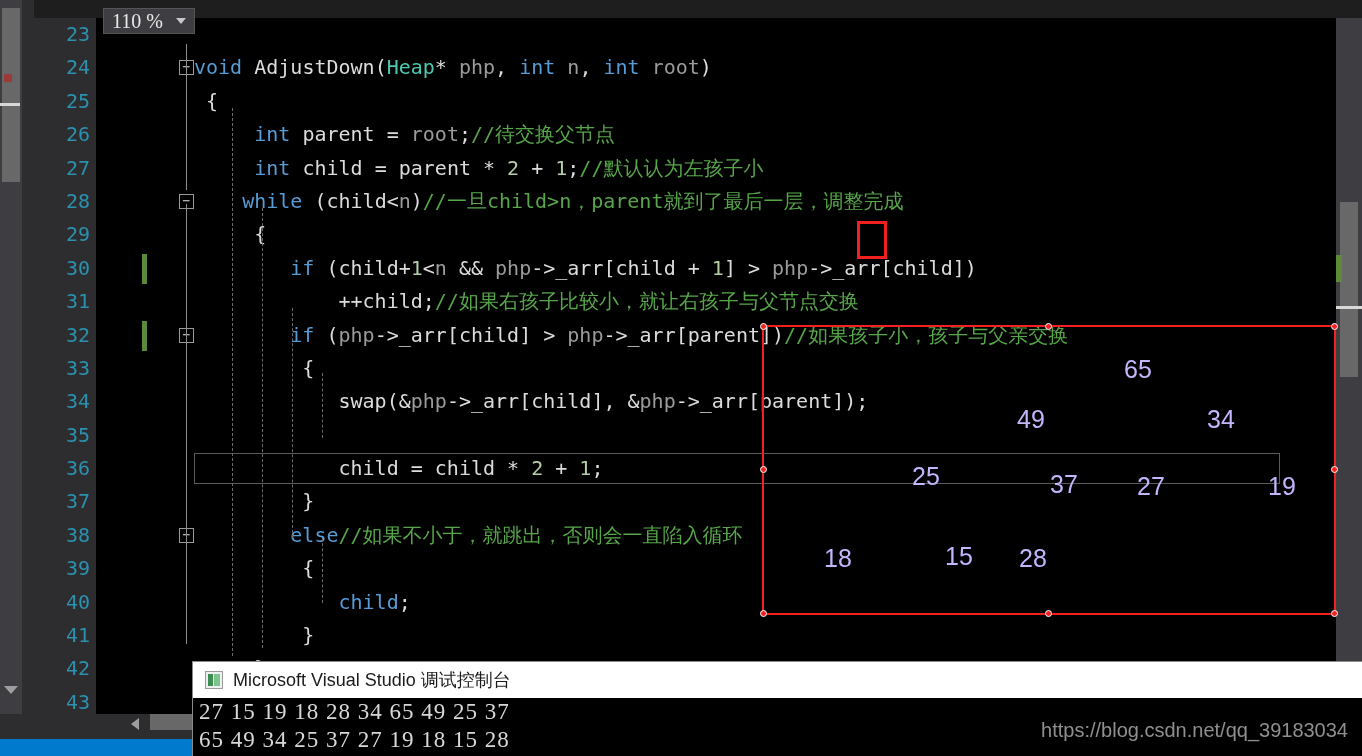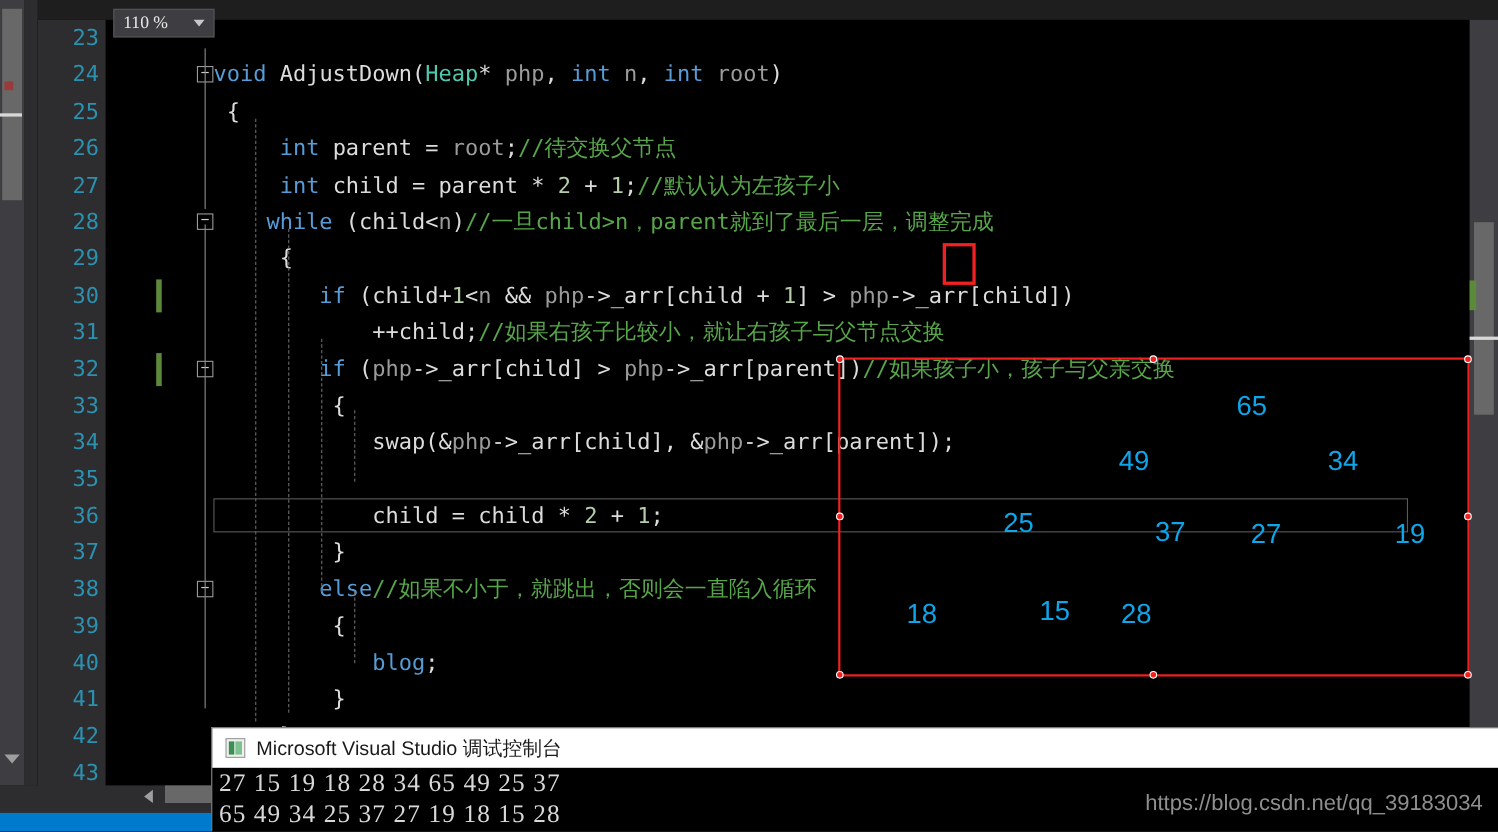--- a/index.html
+++ b/index.html
@@ -129,40 +129,40 @@
   .h-tm { left: 50%; margin-left: -4px; top: -4px; }
   .h-tr { right: -4px; top: -4px; }
   .h-ml { left: -4px; top: 50%; margin-top: -4px; }
   .h-mr { right: -4px; top: 50%; margin-top: -4px; }
   .h-bl { left: -4px; bottom: -4px; }
   .h-bm { left: 50%; margin-left: -4px; bottom: -4px; }
   .h-br { right: -4px; bottom: -4px; }
 
   .heapnum {
     position: absolute;
-    color: #0ea5e9;
+    color: #c4b5fd;
     font-family: "Liberation Sans", sans-serif;
     font-size: 25px;
   }
 
   
   .op-box {
     position: absolute; left: 857px; top: 221px; width: 30px; height: 38px;
     border: 3px solid #f22020;
   }
 
   
   .bottom-bar {
     position: absolute; left: 0; top: 714px; width: 1362px; height: 42px;
     background: #2d2d30;
   }
   .zoom-box {
     position: absolute; left: 103px; top: 8px; width: 92px; height: 26px;
     background: #3e3e42; border: 1px solid #555;
-    color: #e8e8e8; font-family: "Liberation Serif", serif; font-size: 16px;
+    color: #e8e8e8; font-family: "Liberation Serif", serif; font-size: 20px;
     line-height: 24px; padding-left: 8px;
   }
   .zoom-caret {
     position: absolute; right: 8px; top: 9px; width: 0; height: 0;
     border-left: 5px solid transparent; border-right: 5px solid transparent;
     border-top: 6px solid #c8c8c8;
   }
   .hsb-left {
     position: absolute; left: 128px; top: 713px; width: 16px; height: 22px;
   }
@@ -255,21 +255,21 @@
         <div class="line"><span class="lnum">30</span><span class="chg"></span><span class="ltext"><span class="pln">        </span><span class="kw">if </span><span class="pln">(child+</span><span class="num">1</span><span class="pln">&lt;</span><span class="var">n</span><span class="pln"> &amp;&amp; </span><span class="var">php</span><span class="pln">-&gt;</span><span class="pln">_arr</span><span class="pln">[child + </span><span class="num">1</span><span class="pln">] &gt; </span><span class="var">php</span><span class="pln">-&gt;</span><span class="pln">_arr</span><span class="pln">[child])</span></span></div>
         <div class="line"><span class="lnum">31</span><span class="ltext"><span class="pln">            ++child;</span><span class="cmt">//如果右孩子比较小，就让右孩子与父节点交换</span></span></div>
         <div class="line"><span class="lnum">32</span><span class="chg"></span><span class="fold">−</span><span class="ltext"><span class="pln">        </span><span class="kw">if </span><span class="pln">(</span><span class="var">php</span><span class="pln">-&gt;</span><span class="pln">_arr</span><span class="pln">[child] &gt; </span><span class="var">php</span><span class="pln">-&gt;</span><span class="pln">_arr</span><span class="pln">[parent])</span><span class="cmt">//如果孩子小，孩子与父亲交换</span></span></div>
         <div class="line"><span class="lnum">33</span><span class="ltext"><span class="pln">         {</span></span></div>
         <div class="line"><span class="lnum">34</span><span class="ltext"><span class="pln">            swap(&amp;</span><span class="var">php</span><span class="pln">-&gt;</span><span class="pln">_arr</span><span class="pln">[child], &amp;</span><span class="var">php</span><span class="pln">-&gt;</span><span class="pln">_arr</span><span class="pln">[parent]);</span></span></div>
         <div class="line"><span class="lnum">35</span></div>
         <div class="line"><span class="lnum">36</span><span class="cur-line-box"></span><span class="ltext"><span class="pln">            child = child * </span><span class="num">2</span><span class="pln"> + </span><span class="num">1</span><span class="pln">;</span></span></div>
         <div class="line"><span class="lnum">37</span><span class="ltext"><span class="pln">         }</span></span></div>
         <div class="line"><span class="lnum">38</span><span class="fold">−</span><span class="ltext"><span class="pln">        </span><span class="kw">else</span><span class="cmt">//如果不小于，就跳出，否则会一直陷入循环</span></span></div>
         <div class="line"><span class="lnum">39</span><span class="ltext"><span class="pln">         {</span></span></div>
-        <div class="line"><span class="lnum">40</span><span class="ltext"><span class="pln">            </span><span class="kw">blog</span><span class="pln">;</span></span></div>
+        <div class="line"><span class="lnum">40</span><span class="ltext"><span class="pln">            </span><span class="kw">child</span><span class="pln">;</span></span></div>
         <div class="line"><span class="lnum">41</span><span class="ltext"><span class="pln">         }</span></span></div>
         <div class="line"><span class="lnum">42</span><span class="ltext"><span class="pln">     }</span></span></div>
         <div class="line"><span class="lnum">43</span><span class="ltext"></span></div>
         <div class="line"><span class="lnum">44</span><span class="ltext"></span></div>
       </div>
 
     <div class="vline" style="top:26px;height:146px;"></div>
     <div class="vline" style="top:186px;height:440px;"></div>
     <div class="dline" style="left:198px;top:90px;height:548px;"></div>
     <div class="dline" style="left:228px;top:190px;height:440px;"></div>

